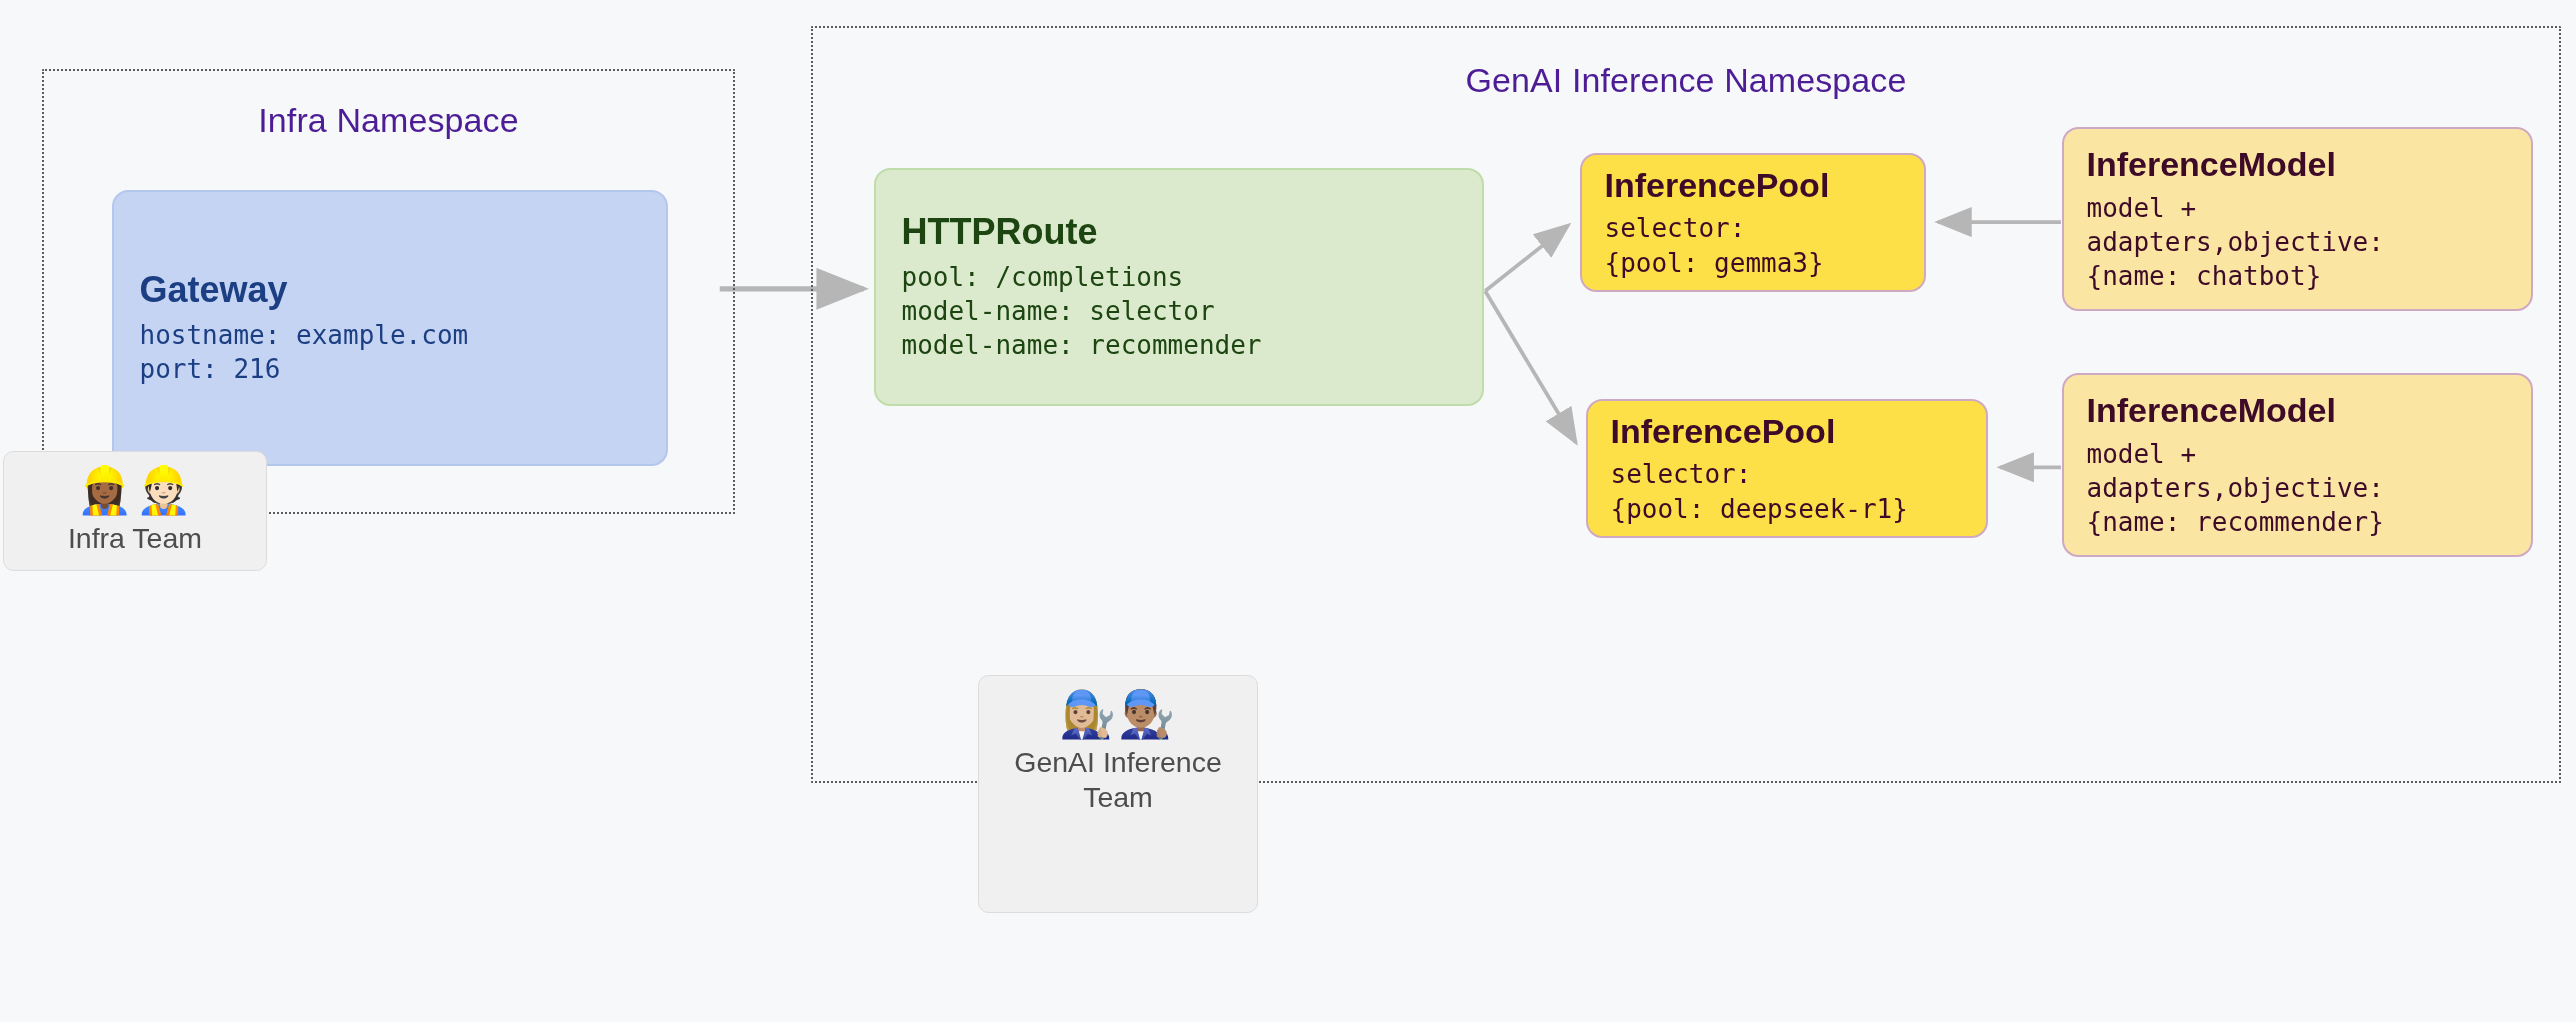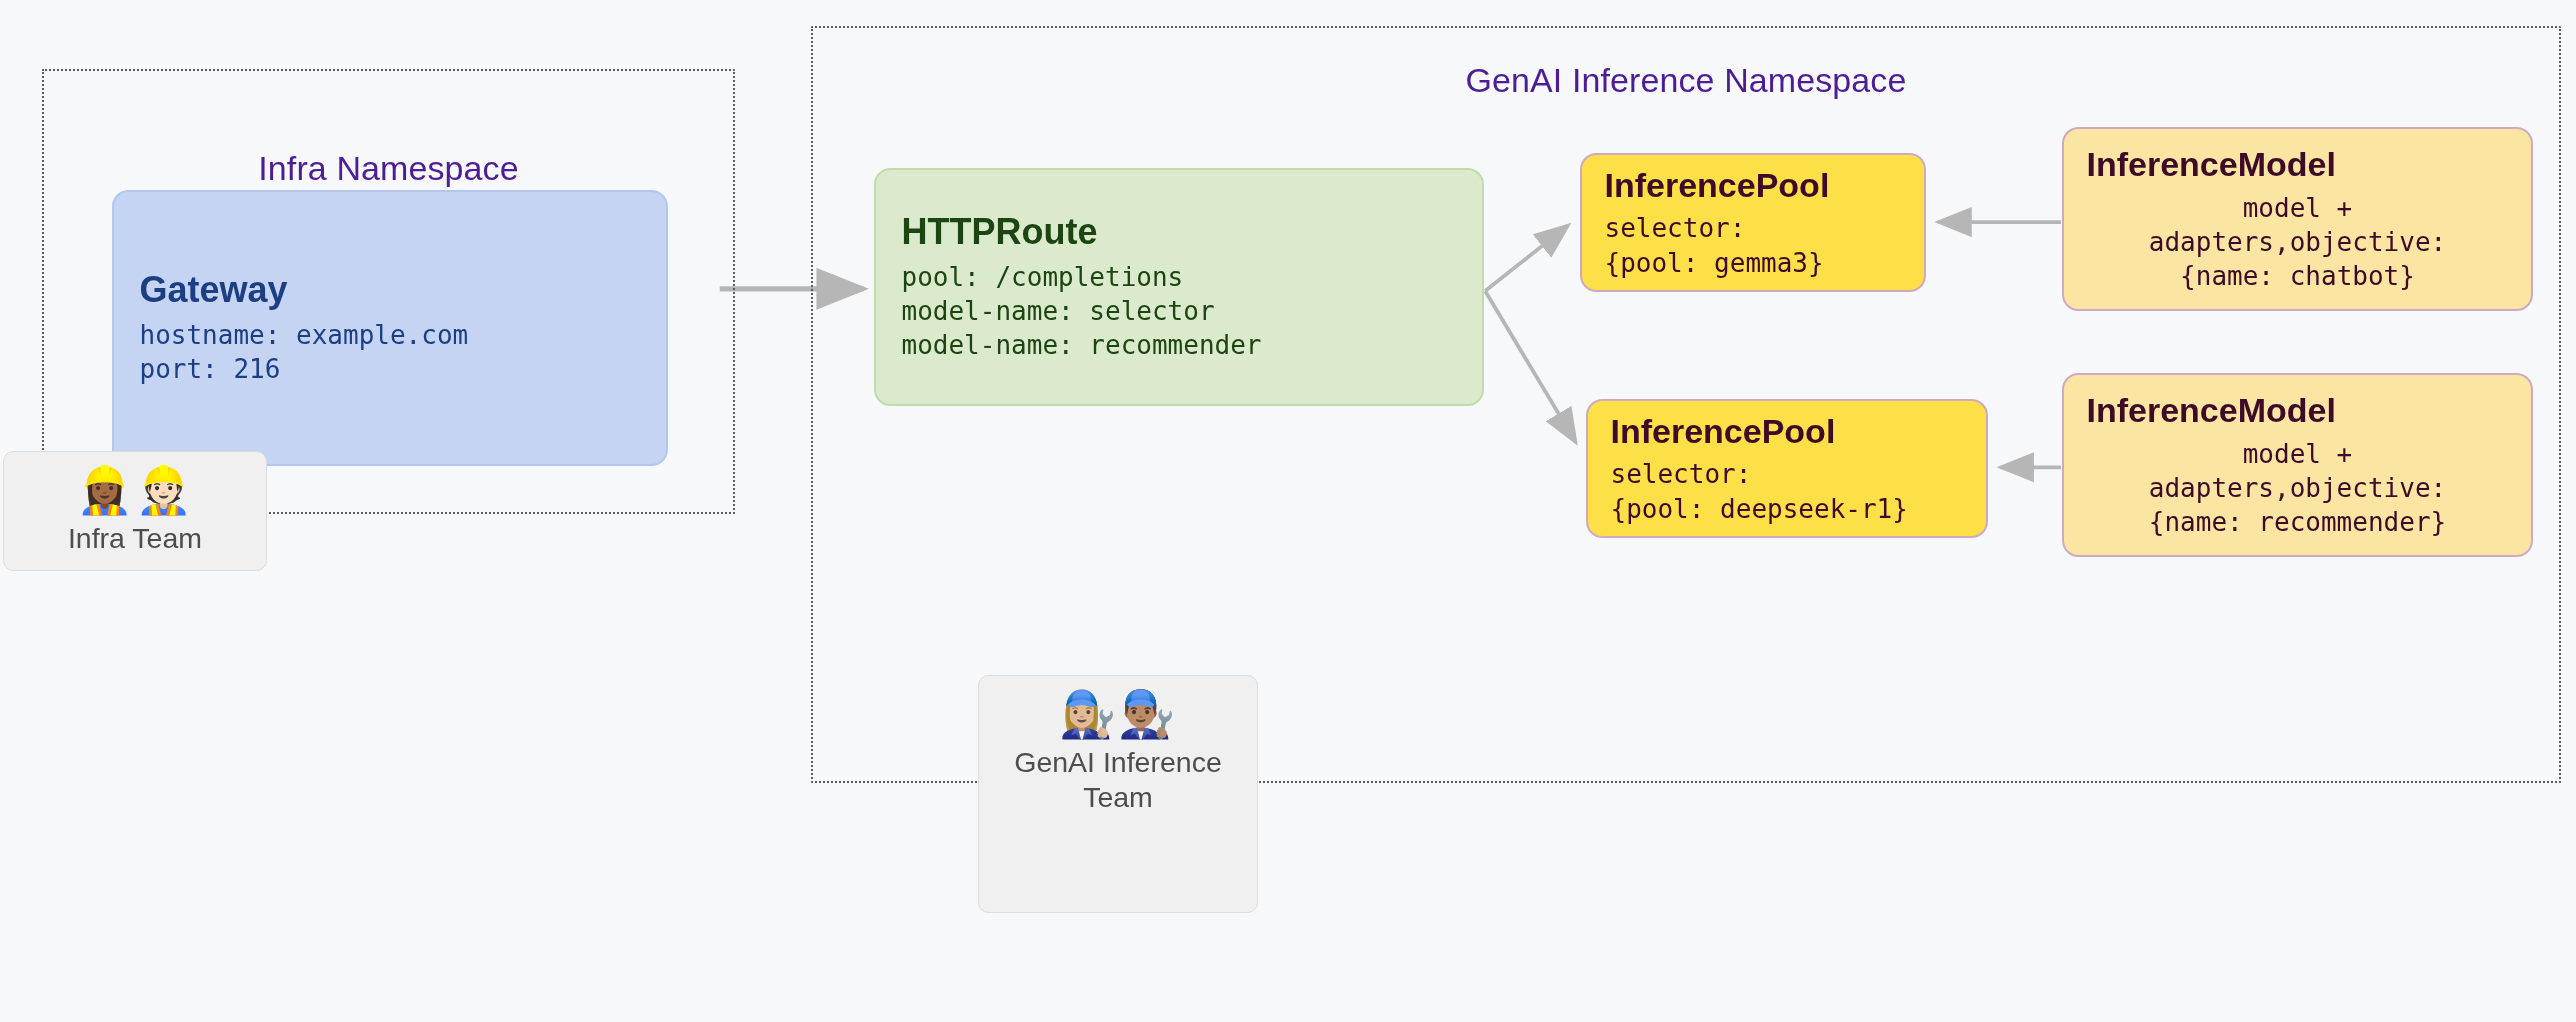--- a/index.html
+++ b/index.html
@@ -32,21 +32,21 @@
     text-align: center;
     color: #4c1d95;
     font-size: 34px;
     font-weight: 400;
     letter-spacing: 0.1px;
     font-family: "Liberation Sans", sans-serif;
     white-space: nowrap;
   }
 
   #infra-namespace { left: 42px; top: 69px; width: 693px; height: 445px; }
-  #infra-namespace .ns-title { top: 30px; margin-top: 48px; }
+  #infra-namespace .ns-title { top: 30px; }
 
   #genai-namespace { left: 811px; top: 25.5px; width: 1750px; height: 757px; }
   #genai-namespace .ns-title { top: 33px; }
 
   
   .card {
     position: absolute;
     box-sizing: border-box;
     border-radius: 16.5px;
     border-width: 2.2px;
@@ -98,21 +98,21 @@
   .pool .card-line  { color: #3d0a28; }
   #pool-gemma3      { left: 1580px; top: 153px; width: 346px; height: 139px; padding: 13.5px 22.5px; }
   #pool-deepseek-r1 { left: 1586px; top: 399px; width: 402px; height: 139px; padding: 13.5px 22.5px; }
 
   
   .model {
     background: #fbe5a2;
     border-color: #cfa9c3;
   }
   .model .card-title { color: #3d0a28; }
-  .model .card-line  { color: #3d0a28; text-align: center; }
+  .model .card-line  { color: #3d0a28; }
   #model-chatbot     { left: 2062px; top: 127px; width: 471px; height: 184px; padding: 13.5px 22.5px; }
   #model-recommender { left: 2062px; top: 373px; width: 471px; height: 184px; padding: 13.5px 22.5px; }
 
   
   .team {
     position: absolute;
     box-sizing: border-box;
     background: #f0f0f0;
     border: 1.5px solid #dcdcdc;
     border-radius: 10.5px;

